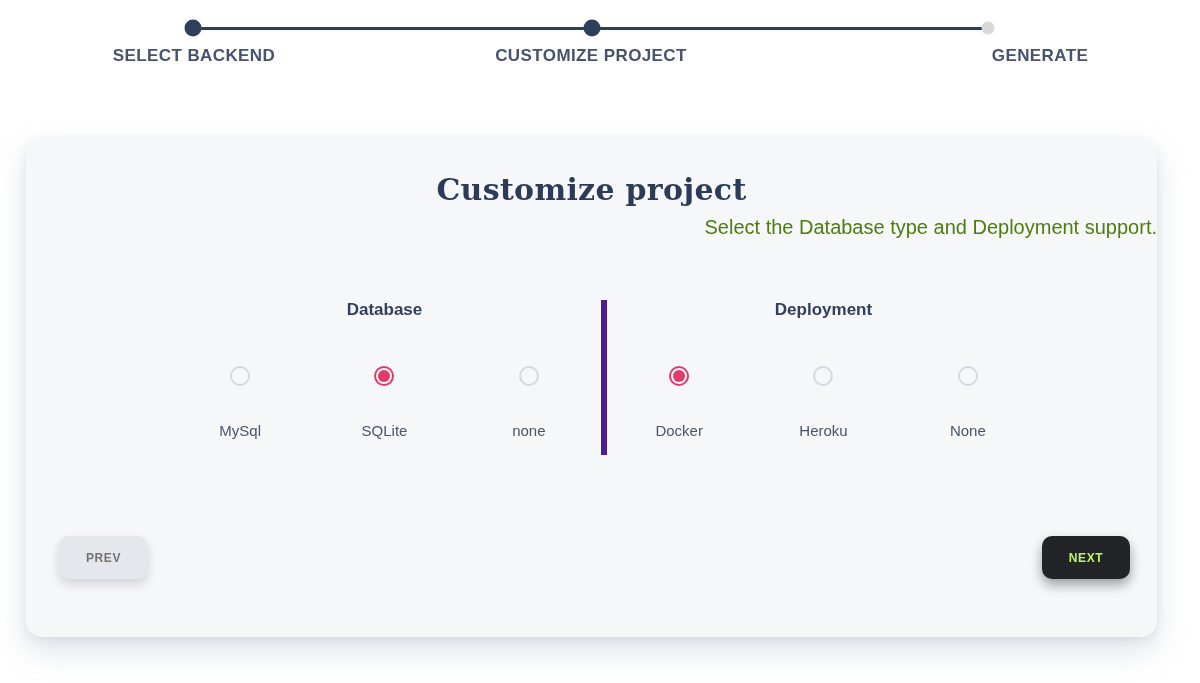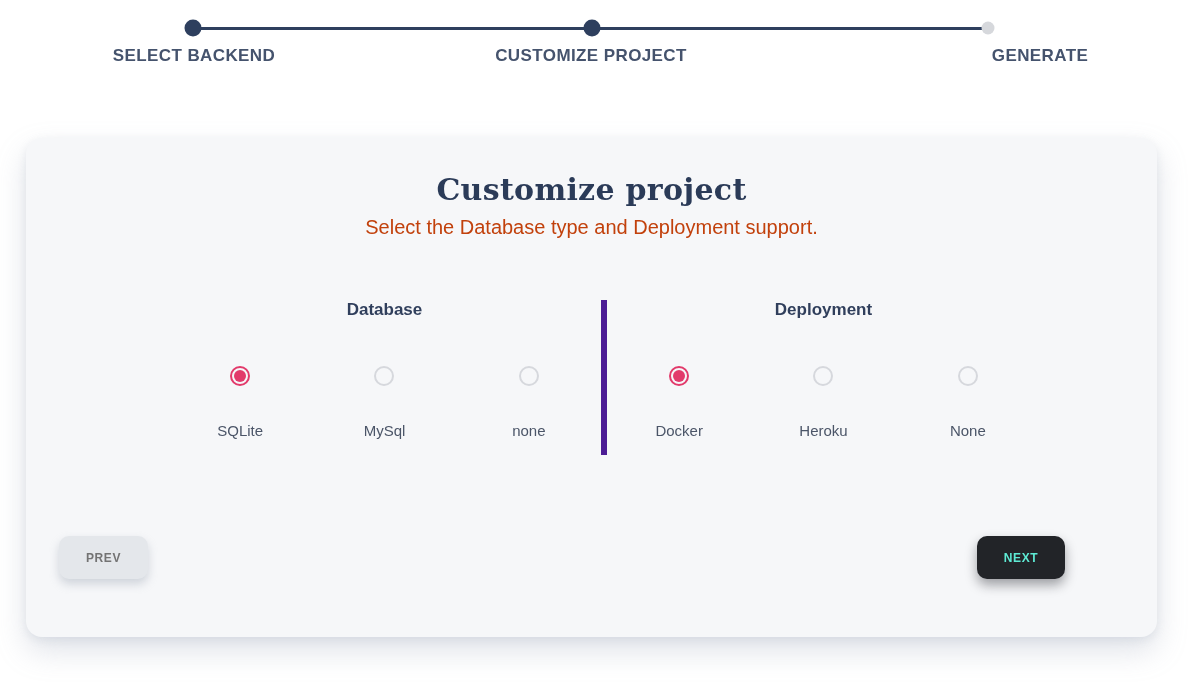--- a/index.html
+++ b/index.html
@@ -71,23 +71,23 @@
     margin: 34px 0 0;
     text-align: center;
     font-family: "DejaVu Serif", serif;
     font-weight: bold;
     font-size: 30px;
     color: #2b3b58;
     letter-spacing: 0.3px;
   }
   .card-subtitle {
     margin: 9px 0 0;
-    text-align: center;
+    text-align: right;
     font-size: 20px;
-    color: #c2410c;
+    color: #4d7c0f;
   }
 
   
   .groups {
     position: absolute;
     left: 142px; top: 162px;
     width: 872px;
     display: flex;
   }
   .group {
@@ -148,24 +148,24 @@
     cursor: pointer;
   }
   .btn-prev {
     left: 33px;
     width: 89px;
     background: #e4e7eb;
     color: #737373;
     box-shadow: 0 5px 10px rgba(160,168,182,0.45);
   }
   .btn-next {
-    left: 951px;
+    left: 1016px;
     width: 88px;
     background: #222428;
-    color: #5eead4;
+    color: #bef264;
     box-shadow: 0 6px 12px rgba(25,28,35,0.4);
   }
 </style>
 </head>
 <body>
 
 <div class="page">
 
   <div class="stepper">
     <div class="stepper-line"></div>
@@ -184,27 +184,27 @@
     <h1 class="card-title">Customize project</h1>
     <p class="card-subtitle">Select the Database type and Deployment support.</p>
 
     <div class="groups">
 
       <div class="group with-divider">
         <h2 class="group-heading">Database</h2>
         <div class="options">
 
           <div class="option">
+            <span class="radio"></span>
+            <span class="option-label">MySql</span>
+          </div>
+
+          <div class="option">
             <span class="radio selected"></span>
             <span class="option-label">SQLite</span>
-          </div>
-
-          <div class="option">
-            <span class="radio"></span>
-            <span class="option-label">MySql</span>
           </div>
 
           <div class="option">
             <span class="radio"></span>
             <span class="option-label">none</span>
           </div>
 
         </div>
       </div>
 

